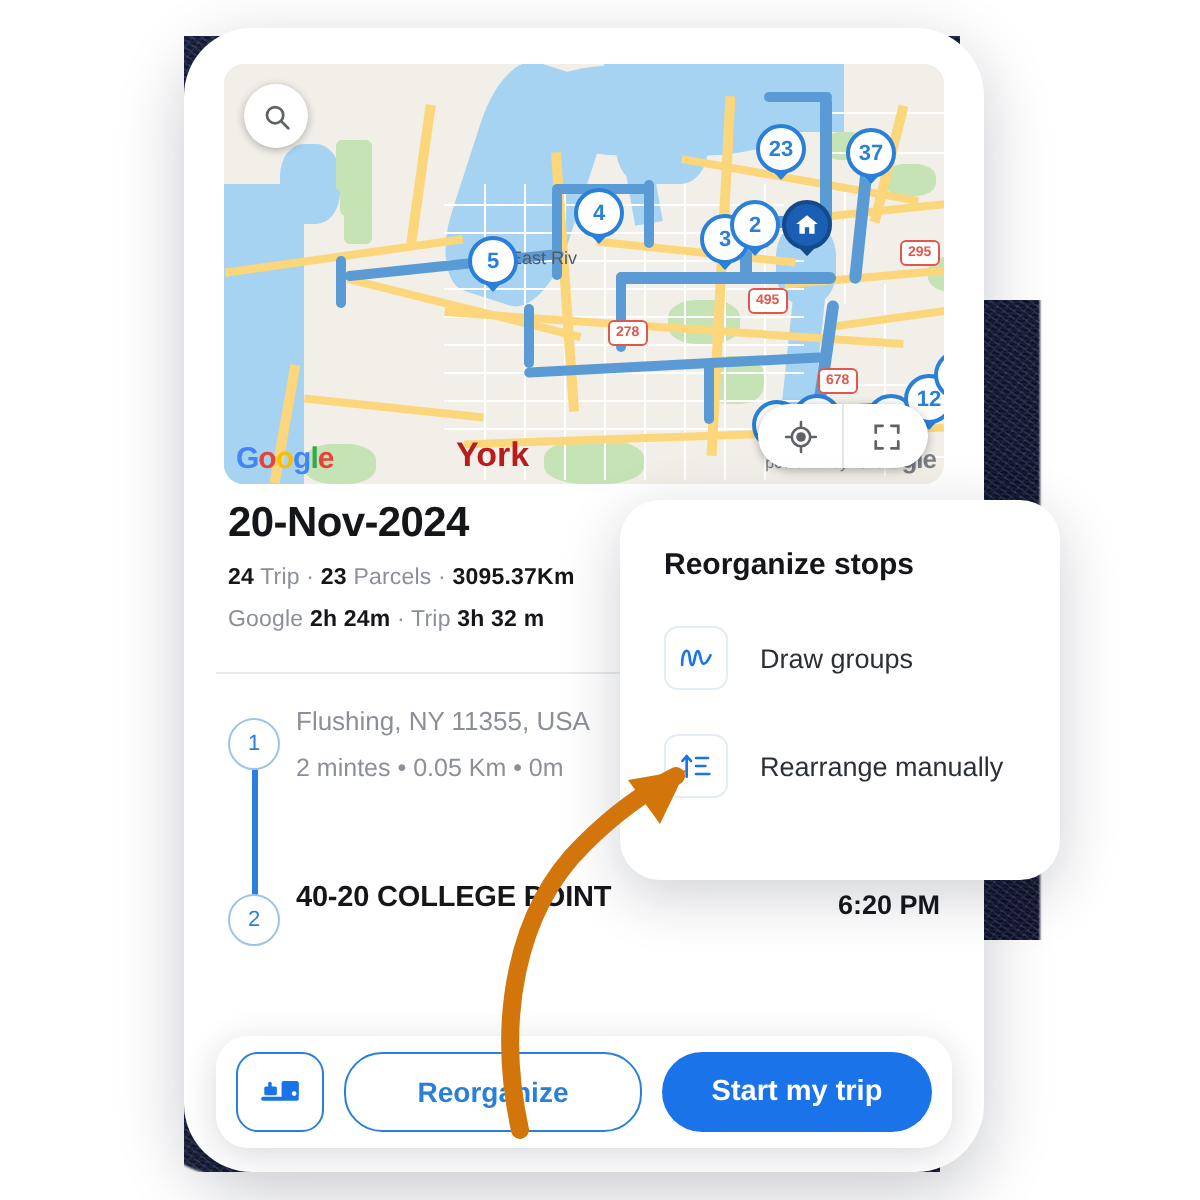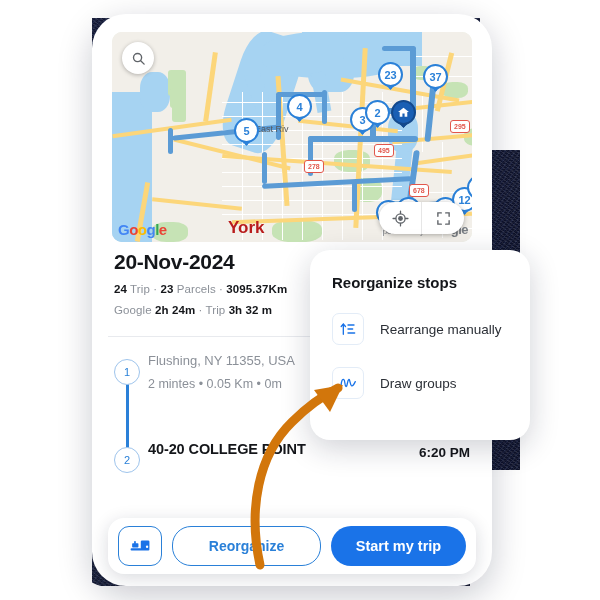--- a/index.html
+++ b/index.html
@@ -375,37 +375,37 @@
     <div class="btn-reorg">Reorganize</div>
     <div class="btn-start">Start my trip</div>
   </div>
 </div>
 
 <div class="popup">
   <div class="popup-title">Reorganize stops</div>
 
   <div class="popup-item">
     <div class="popup-ico">
+      <svg width="18" height="16" viewBox="0 0 26 20" stroke="#1a73e8" stroke-width="1.9" fill="none" stroke-linecap="round">
+        <path d="M3 15 C3 7, 5 4, 7 5 C9 6, 8 14, 10 15 C12 16, 12 6, 14 5 C16 4, 16 13, 18 14 C20 15, 22 11, 23.5 8"></path>
+      </svg>
+    </div>
+    <div class="popup-label">Draw groups</div>
+  </div>
+
+  <div class="popup-item">
+    <div class="popup-ico">
       <svg width="16" height="16" viewBox="0 0 24 24" stroke="#1a73e8" stroke-width="2" fill="none" stroke-linecap="round">
         <line x1="5" y1="20" x2="5" y2="5"></line>
           <polyline points="1.8,8.2 5,4.6 8.2,8.2"></polyline>
         <line x1="12" y1="6" x2="21" y2="6"></line>
           <line x1="12" y1="12" x2="19" y2="12"></line>
         <line x1="12" y1="18" x2="22" y2="18"></line>
       </svg>
     </div>
     <div class="popup-label">Rearrange manually</div>
   </div>
-
-  <div class="popup-item">
-    <div class="popup-ico">
-      <svg width="18" height="16" viewBox="0 0 26 20" stroke="#1a73e8" stroke-width="1.9" fill="none" stroke-linecap="round">
-        <path d="M3 15 C3 7, 5 4, 7 5 C9 6, 8 14, 10 15 C12 16, 12 6, 14 5 C16 4, 16 13, 18 14 C20 15, 22 11, 23.5 8"></path>
-      </svg>
-    </div>
-    <div class="popup-label">Draw groups</div>
-  </div>
 </div>
 
 <svg id="arrow" viewBox="0 0 140 215">
   <path d="M30 205 C18 150, 28 95, 62 62 C80 44, 96 34, 108 28" stroke="#D2760B" stroke-width="9" fill="none" stroke-linecap="round"></path>
   <path d="M113 25 L84 30 L100 52 Z" fill="#D2760B"></path>
 </svg>
 
 </body></html>

